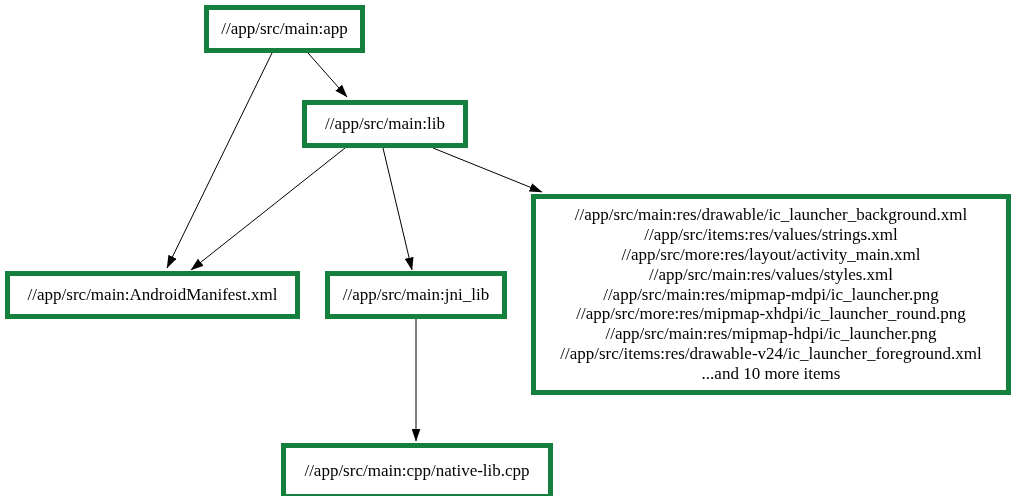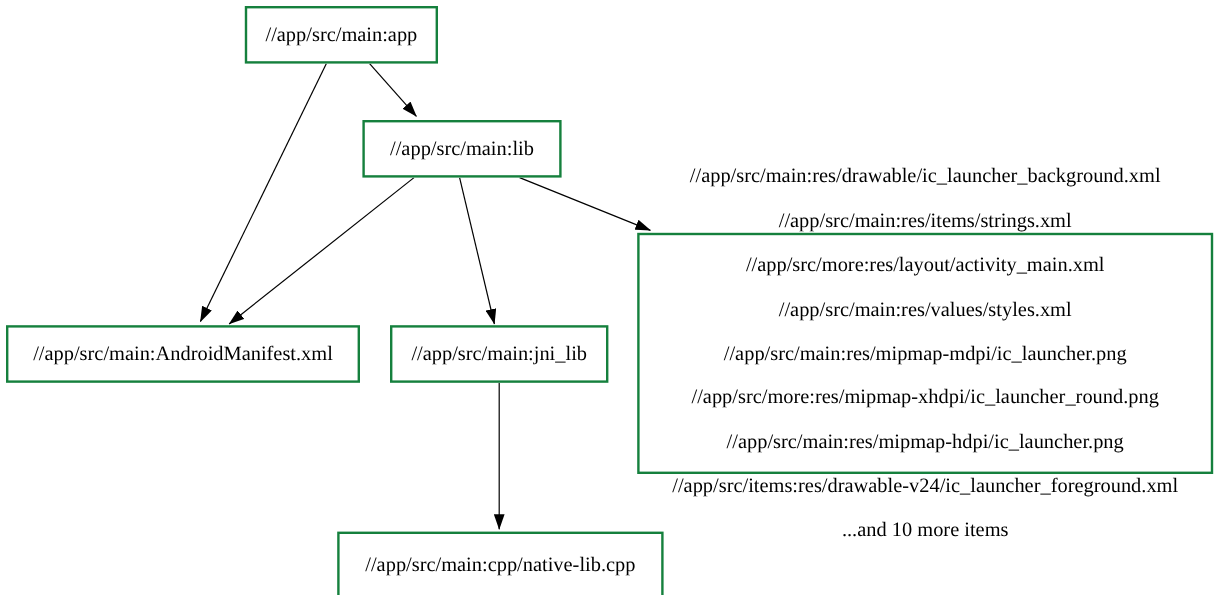--- a/index.html
+++ b/index.html
@@ -20,34 +20,33 @@
     position: absolute;
     left: 0;
     top: 0;
     width: 1018px;
     height: 496px;
     pointer-events: none;
   }
   .node {
     position: absolute;
     box-sizing: border-box;
-    border: 2px solid #15803d;
+    border: 5px solid #15803d;
     background: #ffffff;
     display: flex;
     align-items: center;
     justify-content: center;
     text-align: center;
     font-size: 17px;
     line-height: 20px;
     white-space: nowrap;
   }
   .node.multiline {
     flex-direction: column;
     justify-content: center;
-    gap: 17px;
   }
   .node.multiline span {
     display: block;
     line-height: 19.8px;
   }
   
   #node-app        { left: 204px; top: 5px;   width: 161px; height: 48px; }
   #node-lib        { left: 302px; top: 100px; width: 166px; height: 48px; }
   #node-manifest   { left: 5px;   top: 271px; width: 295px; height: 48px; }
   #node-jni-lib    { left: 325px; top: 271px; width: 182px; height: 48px; }
@@ -86,21 +85,21 @@
   <div class="node" id="node-manifest">
     <span>//app/src/main:AndroidManifest.xml</span>
   </div>
 
   <div class="node" id="node-jni-lib">
     <span>//app/src/main:jni_lib</span>
   </div>
 
   <div class="node multiline" id="node-resources">
     <span>//app/src/main:res/drawable/ic_launcher_background.xml</span>
-    <span>//app/src/main:res/items/strings.xml</span>
+    <span>//app/src/items:res/values/strings.xml</span>
     <span>//app/src/more:res/layout/activity_main.xml</span>
     <span>//app/src/main:res/values/styles.xml</span>
     <span>//app/src/main:res/mipmap-mdpi/ic_launcher.png</span>
     <span>//app/src/more:res/mipmap-xhdpi/ic_launcher_round.png</span>
     <span>//app/src/main:res/mipmap-hdpi/ic_launcher.png</span>
     <span>//app/src/items:res/drawable-v24/ic_launcher_foreground.xml</span>
     <span>...and 10 more items</span>
   </div>
 
   <div class="node" id="node-native-lib">

